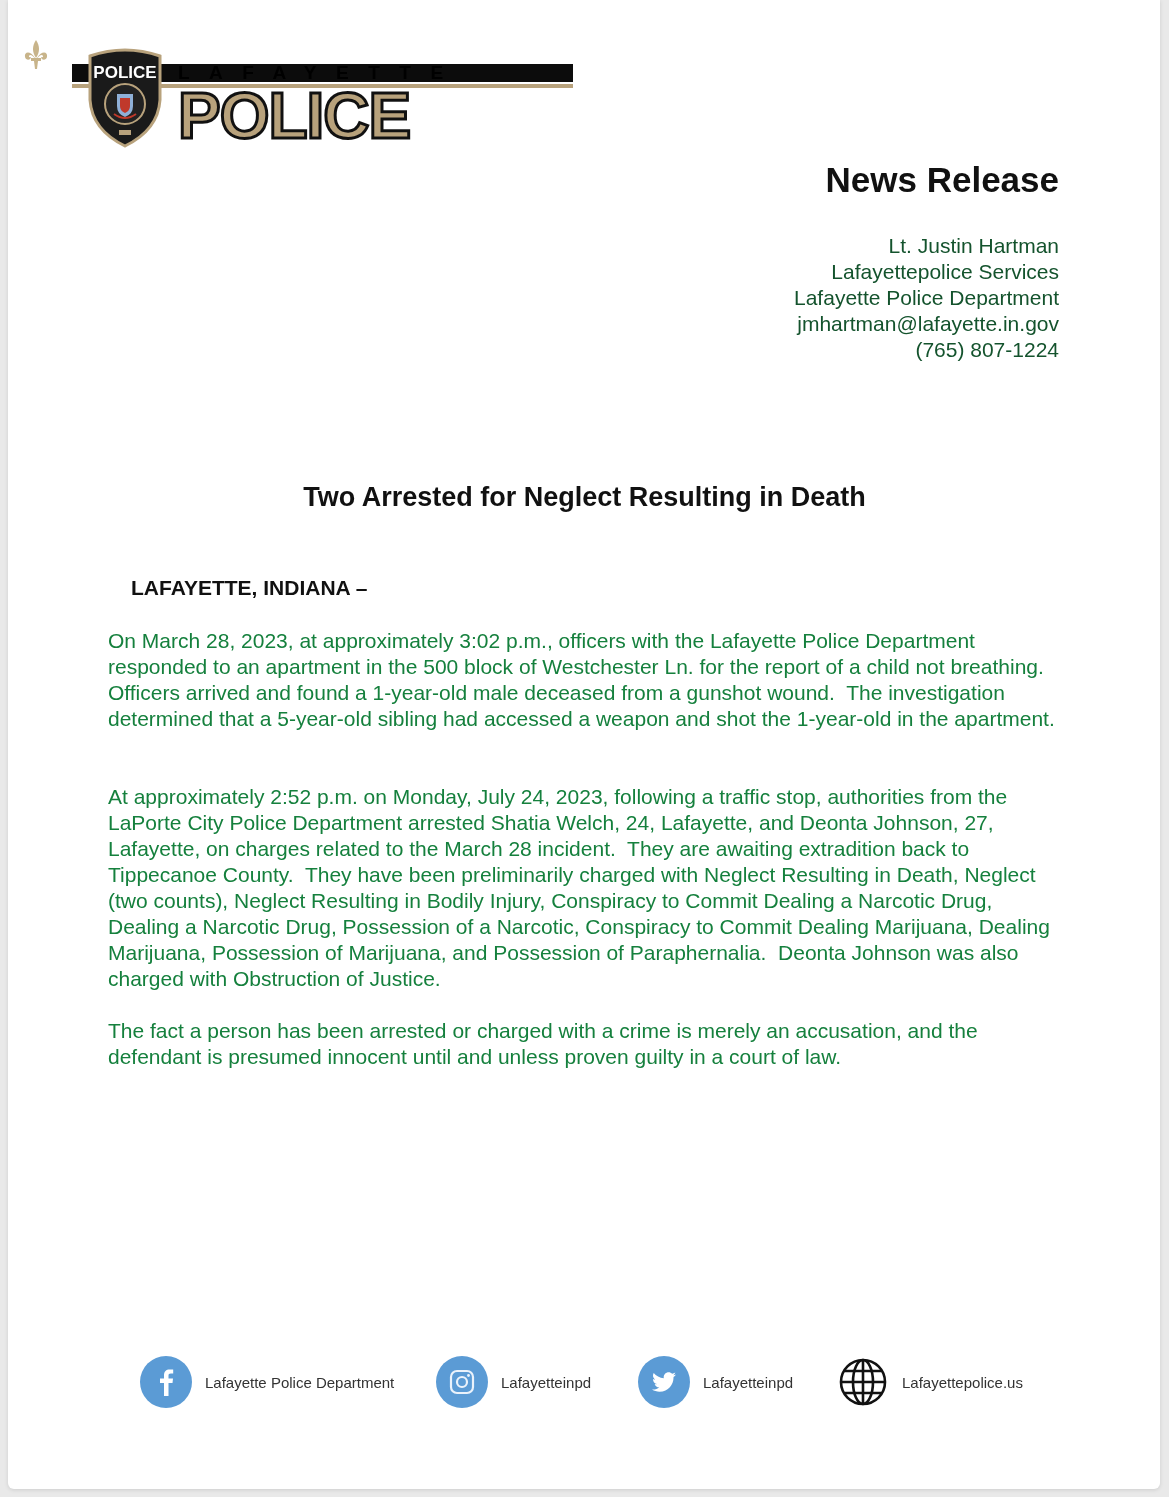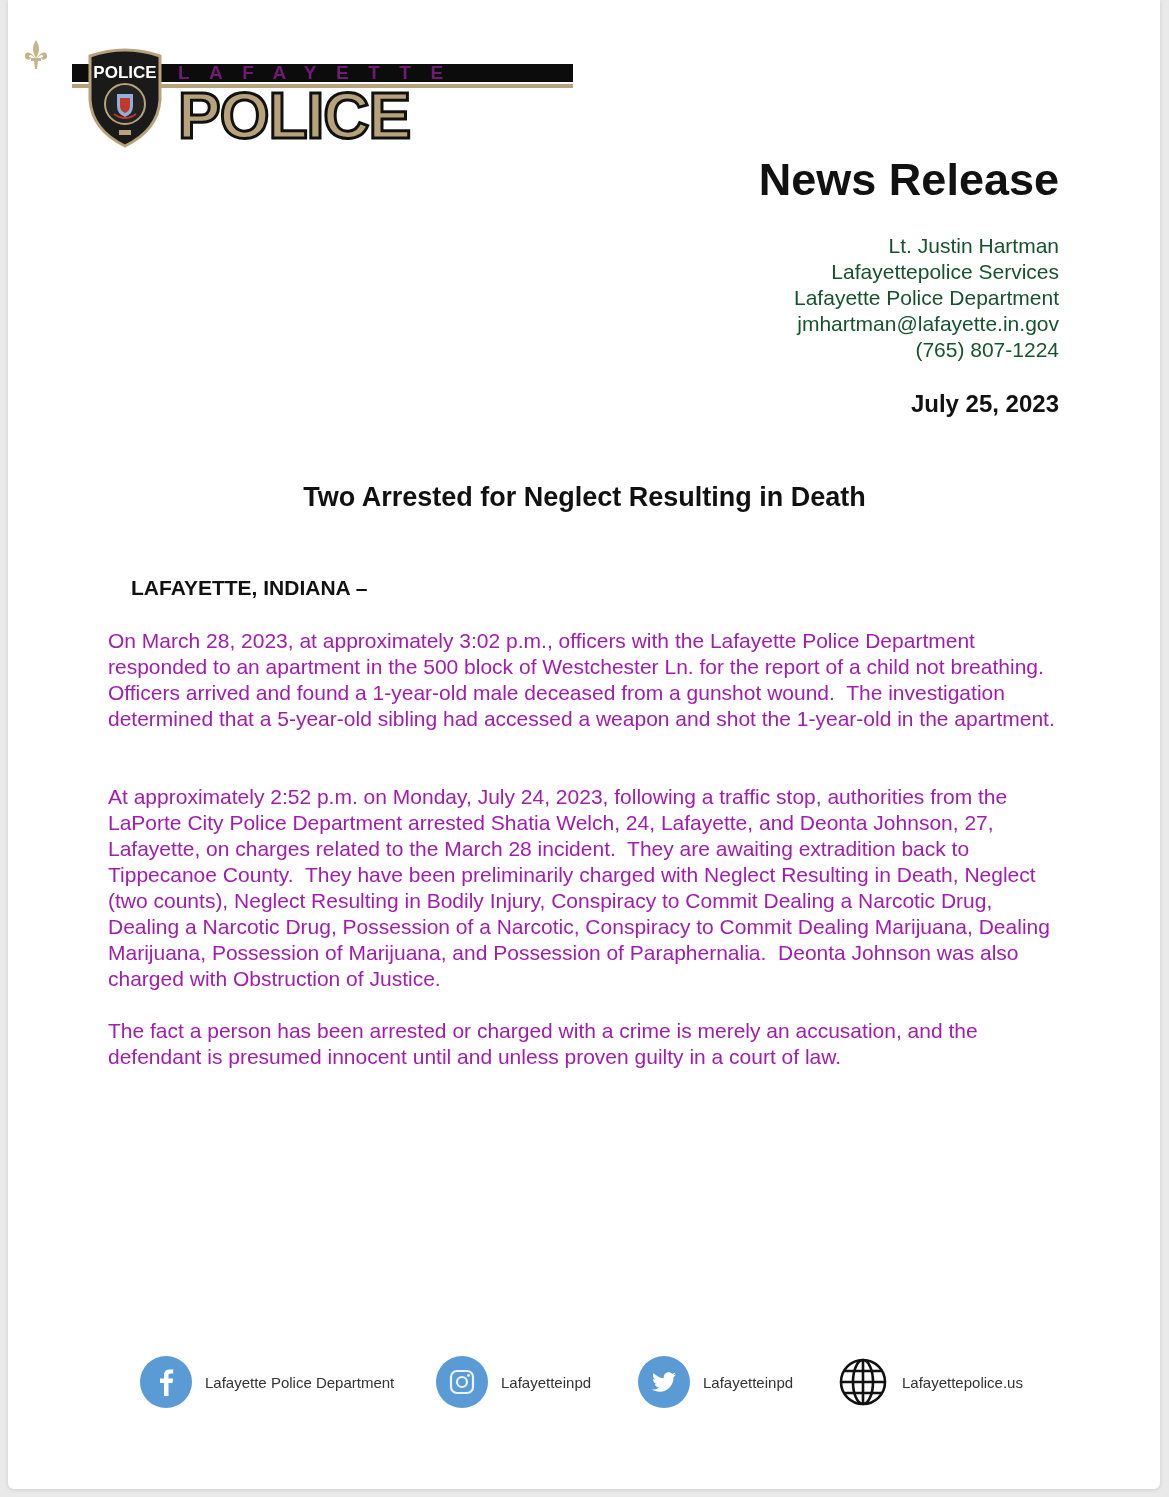--- a/index.html
+++ b/index.html
@@ -17,45 +17,45 @@
       box-shadow: 0 1px 4px rgba(0,0,0,0.12);
     }
     .abs { position: absolute; }
 
     
     .fleur { left: 22px; top: 38px; width: 28px; height: 34px; }
     .bar-black { left: 72px; top: 64px; width: 501px; height: 18px; background: #0c0c0c; }
     .bar-tan { left: 72px; top: 84px; width: 501px; height: 4px; background: #b8a27c; }
     .lafayette-word {
       left: 178px; top: 62px; height: 22px; line-height: 22px;
-      color: #701a75; font-weight: bold; font-size: 19px; letter-spacing: 19.5px;
+      color: #000000; font-weight: bold; font-size: 19px; letter-spacing: 19.5px;
     }
     .police-word {
       left: 178px; top: 84px; font-size: 64px; line-height: 64px; font-weight: 900;
       color: #b8a27c; -webkit-text-stroke: 3px #111; letter-spacing: -1px;
       font-family: "Liberation Sans", sans-serif;
     }
     .badge { left: 86px; top: 48px; width: 78px; height: 100px; }
 
     
     .news-title {
-      right: 110px; top: 158px; font-size: 45px; font-weight: bold; text-align: left; line-height: 44px;
+      right: 110px; top: 158px; font-size: 35px; font-weight: bold; text-align: left; line-height: 44px;
     }
     .contact { right: 110px; top: 233px; text-align: right; font-size: 21px; line-height: 26px; color: #14532d; }
     .release { right: 110px; top: 388px; text-align: right; font-size: 24px; font-weight: bold; line-height: 31px; }
 
     .headline {
       left: 0; width: 1169px; top: 480px; text-align: center; font-size: 27px; font-weight: bold; line-height: 34px;
       padding-left: 0;
     }
     .headline span { position: relative; left: 0px; }
     .dateline { left: 131px; top: 575px; font-size: 21px; font-weight: bold; line-height: 26px; }
 
     .para {
-      left: 108px; width: 955px; font-size: 21px; line-height: 26px; color: #a21caf;
+      left: 108px; width: 955px; font-size: 21px; line-height: 26px; color: #15803d;
     }
     .p1 { top: 628px; }
     .p2 { top: 784px; }
     .p3 { top: 1018px; }
 
     
     .social { top: 1356px; height: 52px; display: flex; align-items: center; }
     .circle {
       width: 52px; height: 52px; border-radius: 50%; background: #5b9bd5;
       display: flex; align-items: center; justify-content: center; flex: none;
@@ -101,21 +101,20 @@
 
 <div class="abs contact">
   <div>Lt. Justin Hartman</div>
   <div>Lafayettepolice Services</div>
   <div>Lafayette Police Department</div>
   <div>jmhartman@lafayette.in.gov</div>
   <div>(765) 807-1224</div>
 </div>
 
 <div class="abs release">
-  <div>July 25, 2023</div>
 </div>
 
 <div class="abs headline">
   <span>Two Arrested for Neglect Resulting in Death</span>
 </div>
 
 <div class="abs dateline">LAFAYETTE, INDIANA –</div>
 
 <div class="abs para p1">On March 28, 2023, at approximately 3:02 p.m., officers with the Lafayette Police Department responded to an apartment in the 500 block of Westchester Ln. for the report of a child not breathing.&nbsp; Officers arrived and found a 1-year-old male deceased from a gunshot wound.&nbsp; The investigation determined that a 5-year-old sibling had accessed a weapon and shot the 1-year-old in the apartment.</div>
 <div class="abs para p2">At approximately 2:52 p.m. on Monday, July 24, 2023, following a traffic stop, authorities from the LaPorte City Police Department arrested Shatia Welch, 24, Lafayette, and Deonta Johnson, 27, Lafayette, on charges related to the March 28 incident.&nbsp; They are awaiting extradition back to Tippecanoe County.&nbsp; They have been preliminarily charged with Neglect Resulting in Death, Neglect (two counts), Neglect Resulting in Bodily Injury, Conspiracy to Commit Dealing a Narcotic Drug, Dealing a Narcotic Drug, Possession of a Narcotic, Conspiracy to Commit Dealing Marijuana, Dealing Marijuana, Possession of Marijuana, and Possession of Paraphernalia.&nbsp; Deonta Johnson was also charged with Obstruction of Justice.</div>

